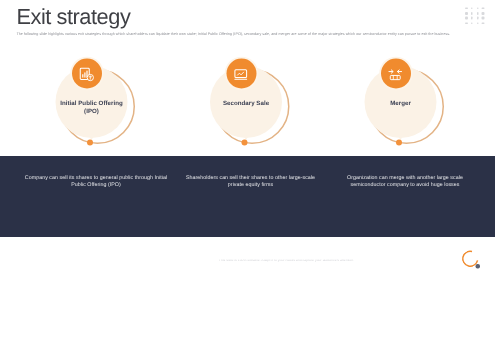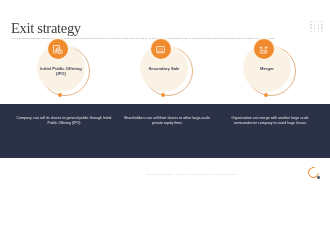--- a/index.html
+++ b/index.html
@@ -11,24 +11,23 @@
     height: 186px;
     background: #ffffff;
     font-family: "Liberation Sans", sans-serif;
     overflow: hidden;
     position: relative;
   }
 
   
   #header {
     position: absolute;
-    left: 0; top: 16px;
+    left: 0; top: 0;
     width: 330px;
     height: 34px;
-    font-family: Liberation Serif, serif;
   }
   #page-title {
     position: absolute;
     left: 11px;
     top: 4px;
     font-size: 14.5px;
     font-weight: 400;
     letter-spacing: -0.3px;
     color: #3f4045;
   }

